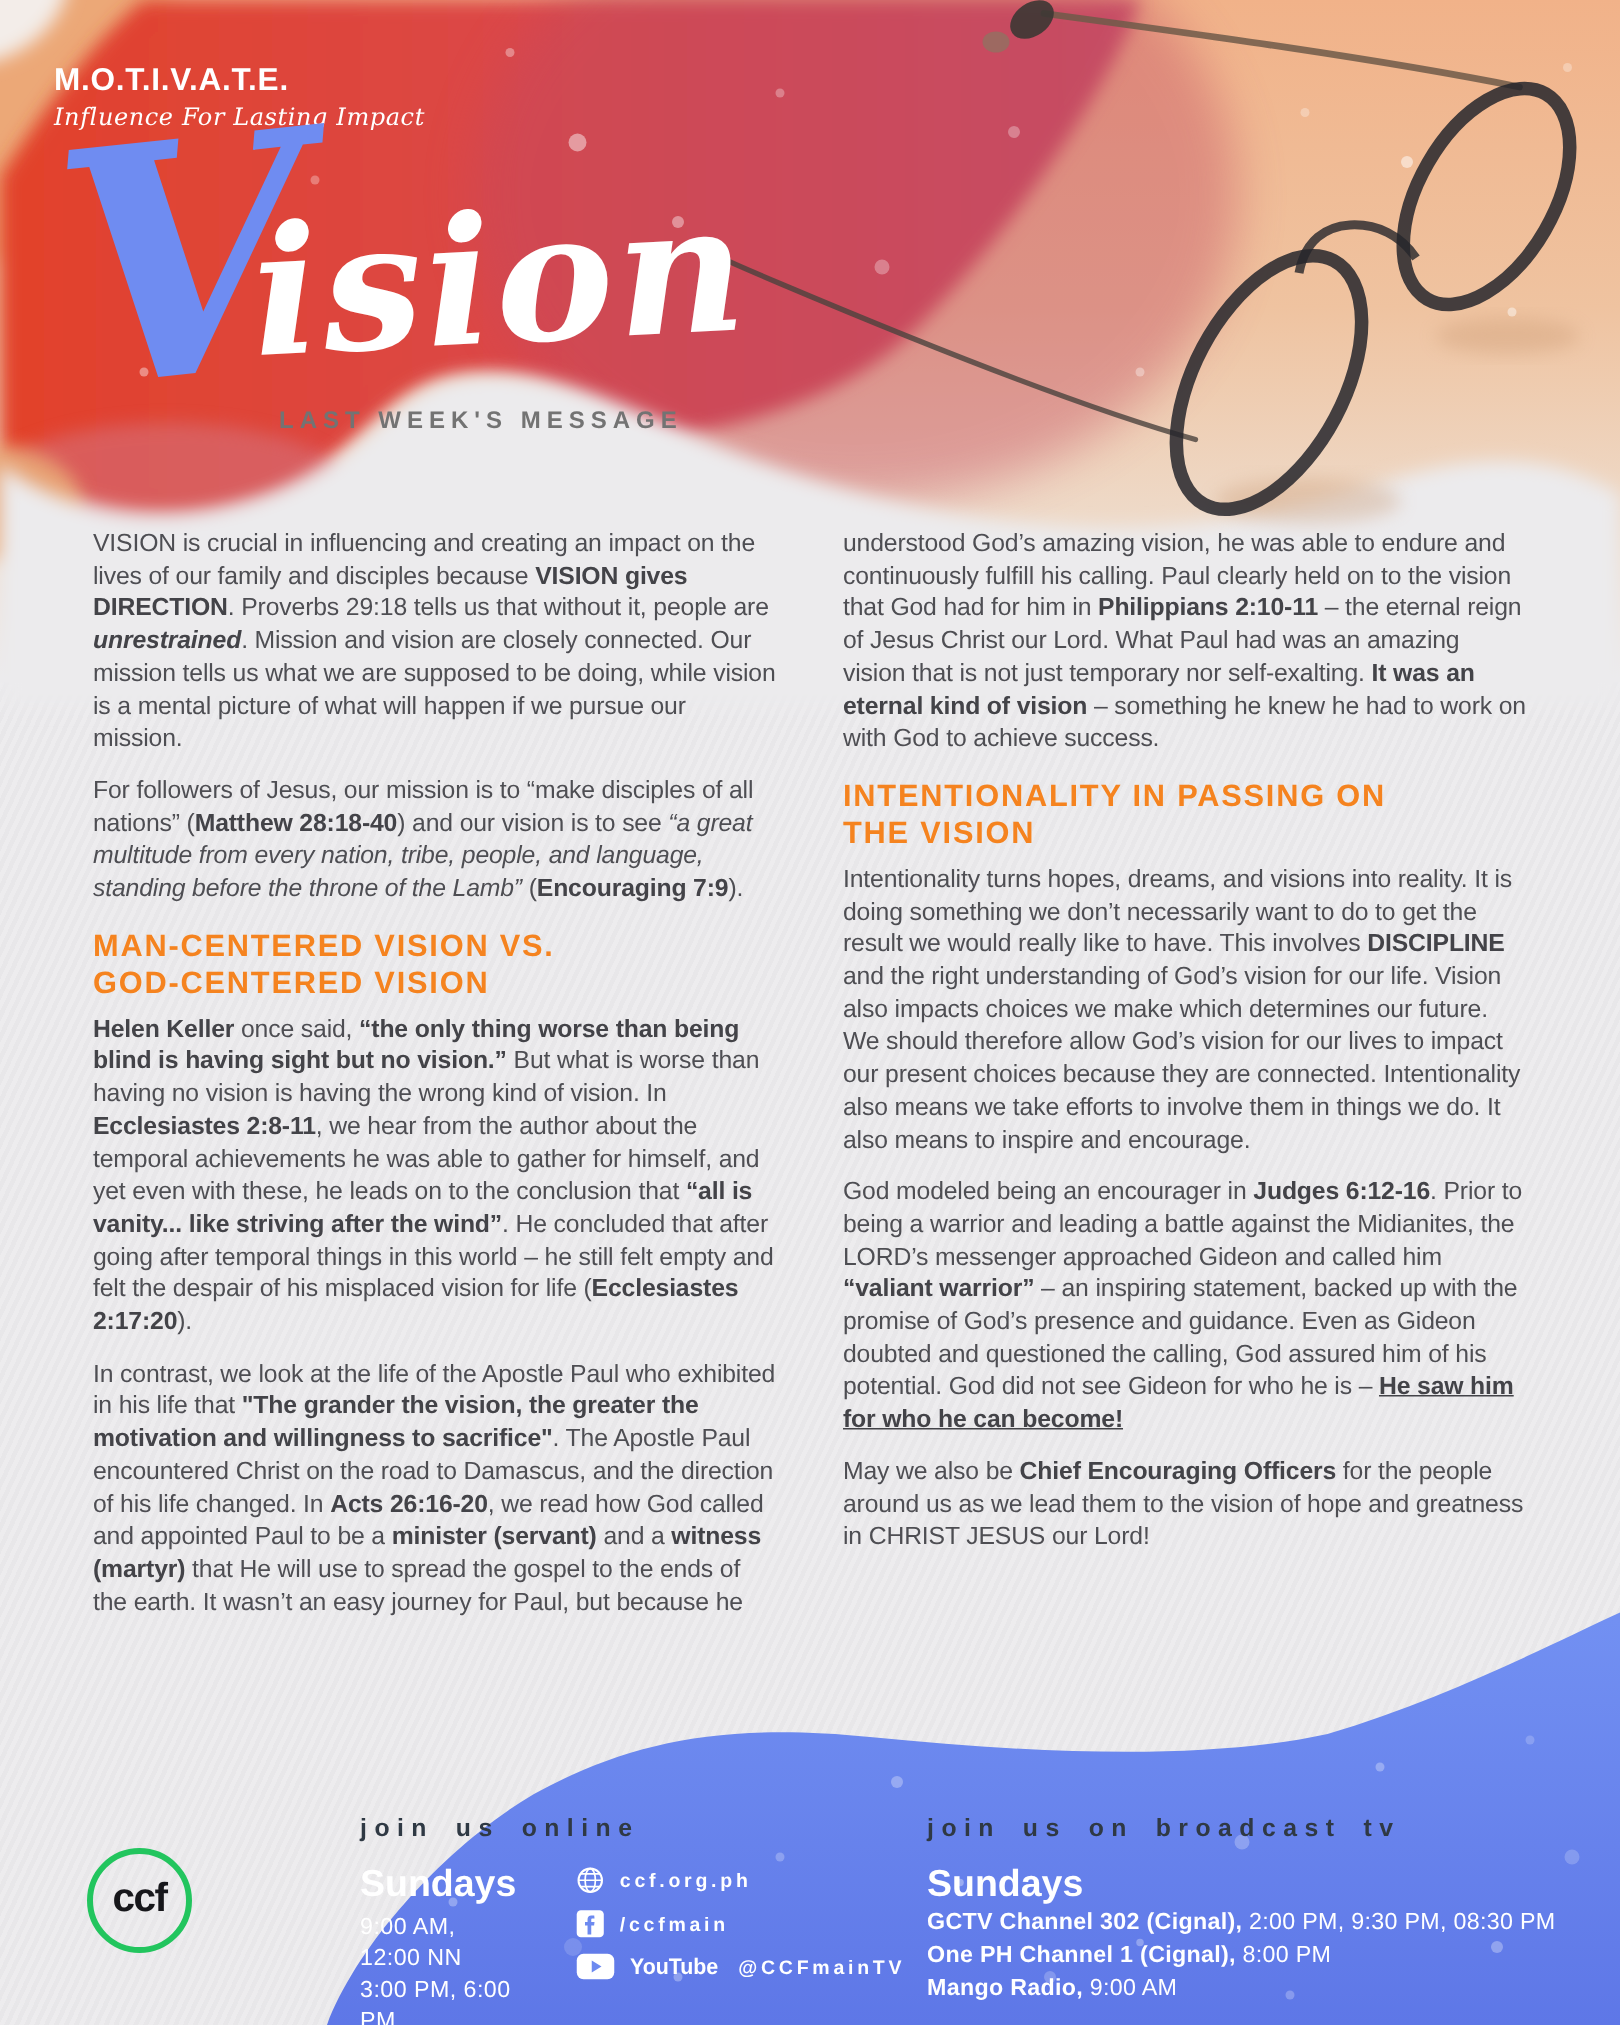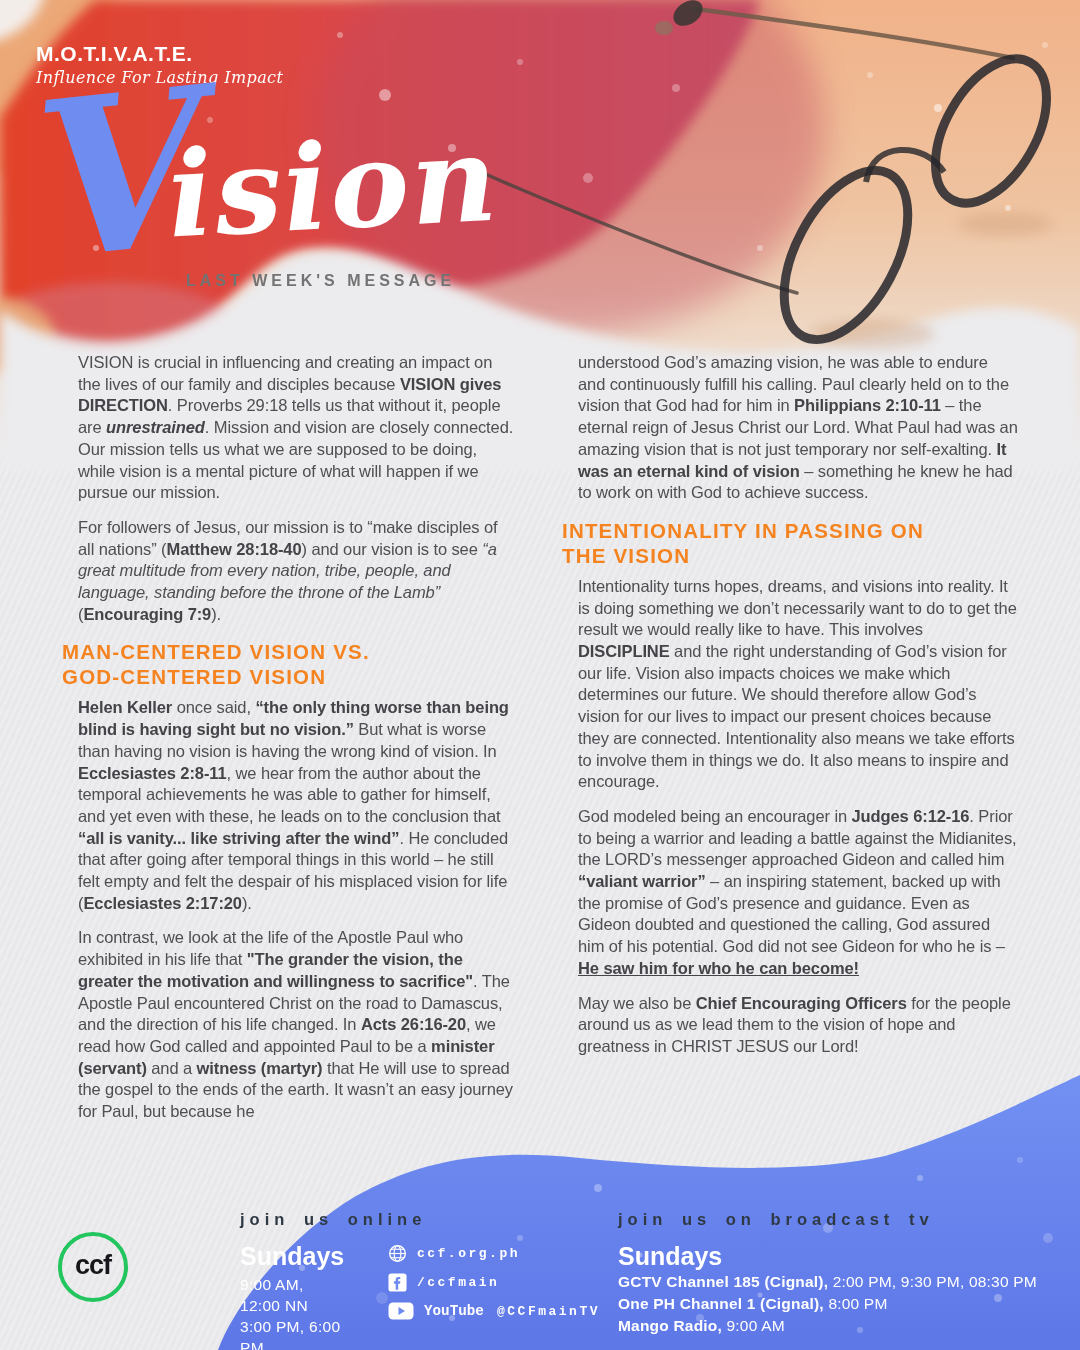--- a/index.html
+++ b/index.html
@@ -33,21 +33,21 @@
   }
   .subtitle{
     position:absolute; left:186px; top:272px;
     font-size:16px; font-weight:700; letter-spacing:4px; color:#737373;
   }
 
   
   .columns{position:absolute; left:62px; top:352px; width:956px; display:flex; gap:44px;}
   .col{flex:0 0 456px; width:456px;}
   .col p{
-    margin:0 0 13px 16px; font-size:16.5px; line-height:21.7px;
+    margin:0 0 13px 0; font-size:16.5px; line-height:21.7px;
     color:#4E4E53; letter-spacing:-.1px;
   }
   .seg-b{font-weight:700; color:#434348;}
   .seg-i{font-style:italic;}
   .seg-bi{font-weight:700; font-style:italic; color:#434348;}
   .seg-bu{font-weight:700; text-decoration:underline; color:#434348;}
   h2.orange{
     margin:14px 0 8px 0; font-size:20.5px; line-height:25px;
     font-weight:700; letter-spacing:1.2px; color:#F5831F; white-space:pre-line;
   }
@@ -61,21 +61,21 @@
   }
   .ccf-logo span{font-size:27px; font-weight:700; color:#17171B; letter-spacing:-1px; transform:translateY(-2px);}
   .f-block{position:absolute; color:#fff;}
   .f-online{left:240px; top:1210px; width:360px;}
   .f-broadcast{left:618px; top:1210px; width:450px;}
   .f-heading{font-size:16.5px; font-weight:700; letter-spacing:5px; word-spacing:5px; color:#2F3944; margin-bottom:13px;}
   .f-cols{display:flex; gap:40px;}
   .f-day{font-size:25px; font-weight:700; margin-bottom:3px;}
   .f-times{font-size:15.5px; line-height:21px; white-space:pre-line; letter-spacing:.3px;}
   .f-links{padding-top:2px;}
-  .f-link{display:flex; align-items:center; gap:10px; margin-bottom:10px;font-family:Liberation Mono, monospace;}
+  .f-link{display:flex; align-items:center; gap:10px; margin-bottom:10px;}
   .f-link-label{font-size:13px; font-weight:600; letter-spacing:2.5px;}
   .yt-word{font-size:15px; font-weight:700; letter-spacing:0; transform:scaleX(.95); transform-origin:left;}
   .f-row{font-size:15.5px; line-height:22px; letter-spacing:.2px;}
   .f-row .seg-b{color:#fff;}
   .f-broadcast .f-day{margin-bottom:0;}
 </style>
 </head>
 <body>
 
 <div class="page">
@@ -239,18 +239,18 @@
           <span class="yt-word">YouTube</span>
           <span class="f-link-label">@CCFmainTV</span>
         </div>
       </div>
     </div>
   </div>
 
   <div class="f-block f-broadcast">
     <div class="f-heading">join us on broadcast tv</div>
     <div class="f-day">Sundays</div>
-    <div class="f-row"><span class="seg-b">GCTV Channel 185 (Cignal),</span><span> 2:00 PM, 9:30 PM, 08:30 PM</span></div>
+    <div class="f-row"><span class="seg-b">GCTV Channel 302 (Cignal),</span><span> 2:00 PM, 9:30 PM, 08:30 PM</span></div>
     <div class="f-row"><span class="seg-b">One PH Channel 1 (Cignal),</span><span> 8:00 PM</span></div>
     <div class="f-row"><span class="seg-b">Mango Radio,</span><span> 9:00 AM</span></div>
   </div>
 
 </div>
 
 </body></html>

